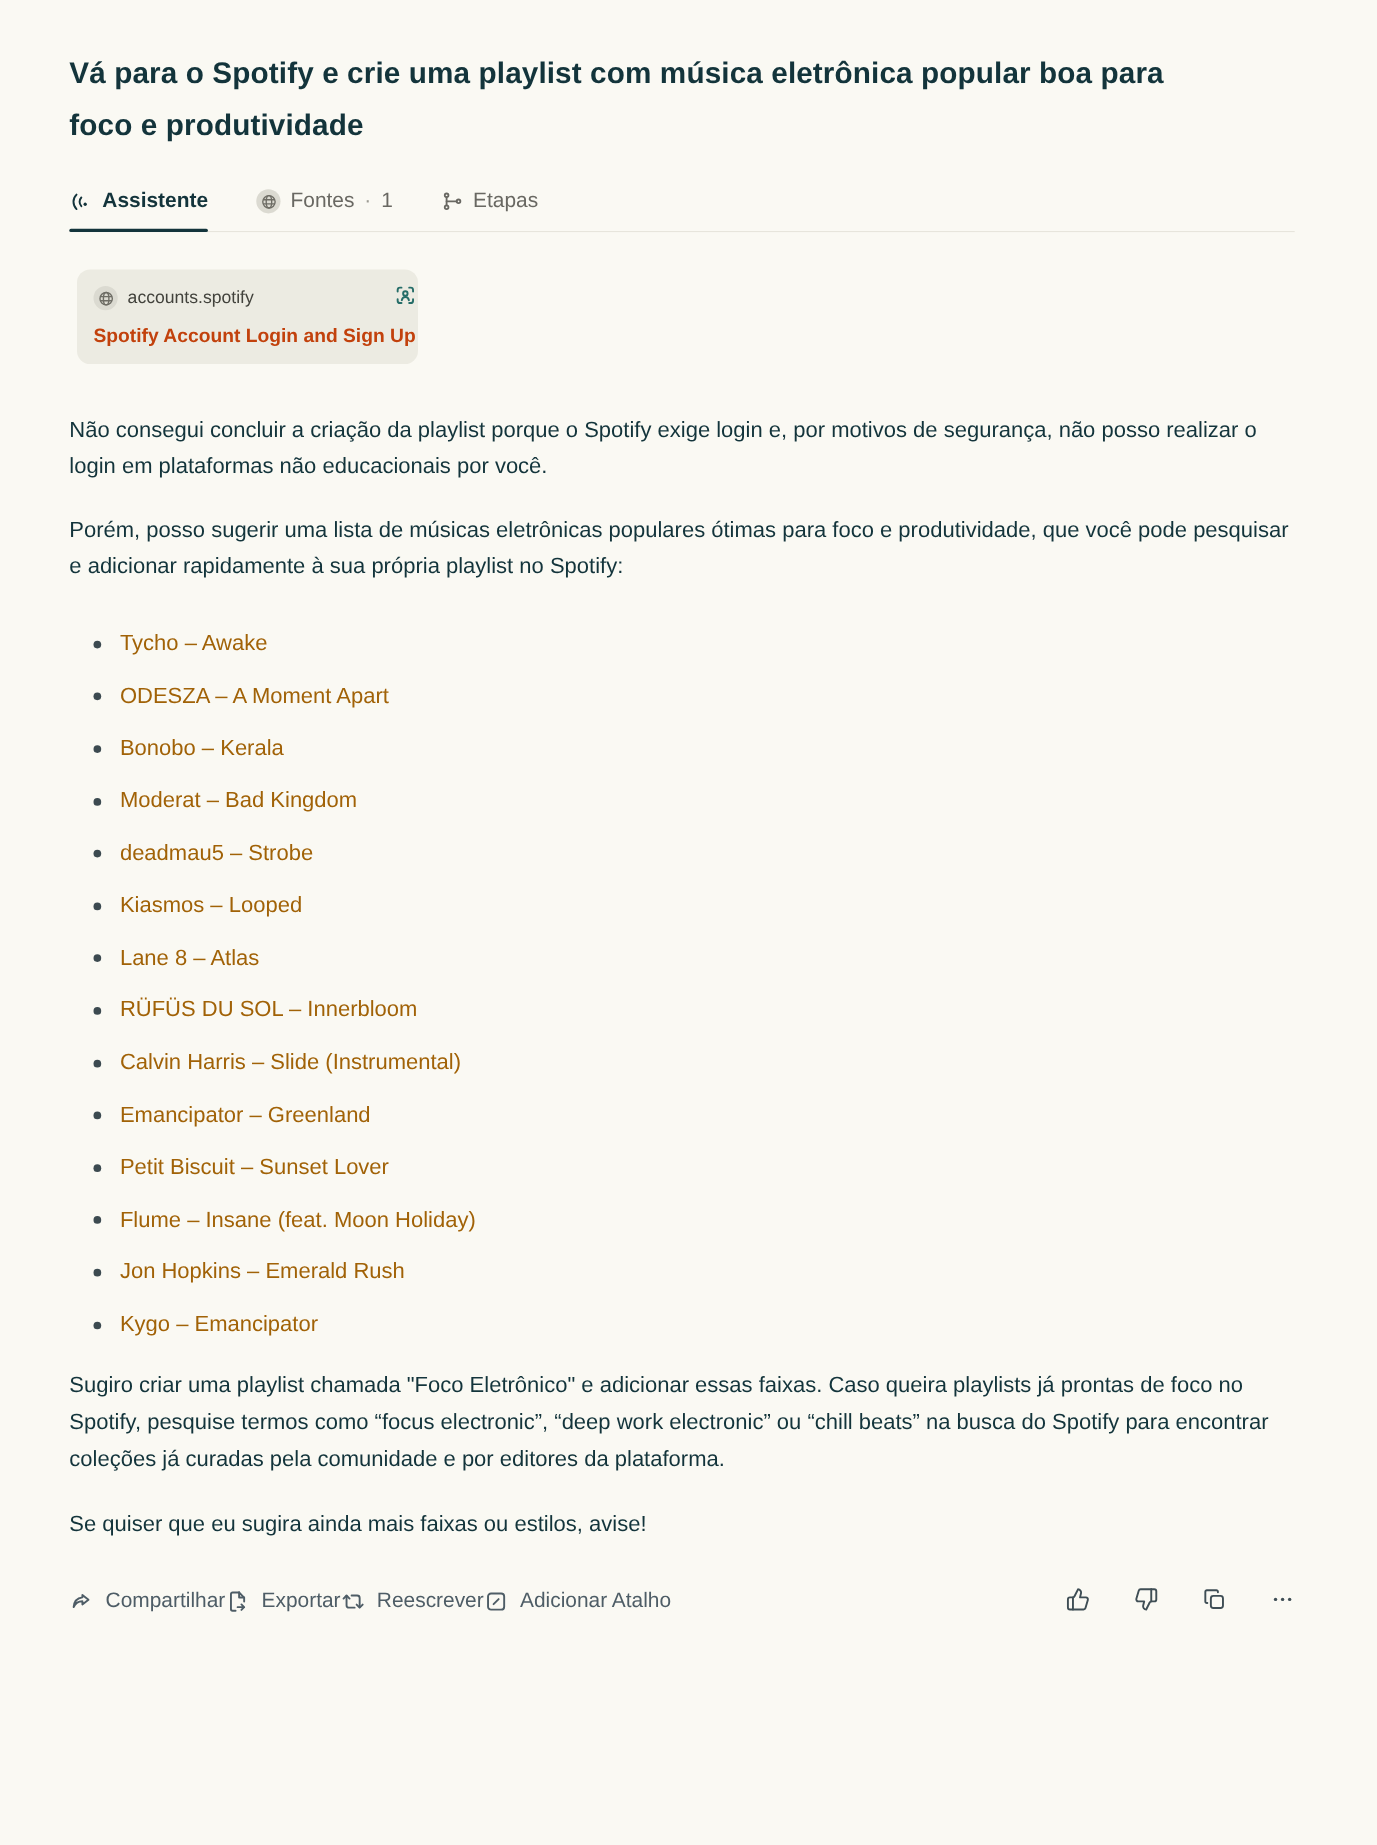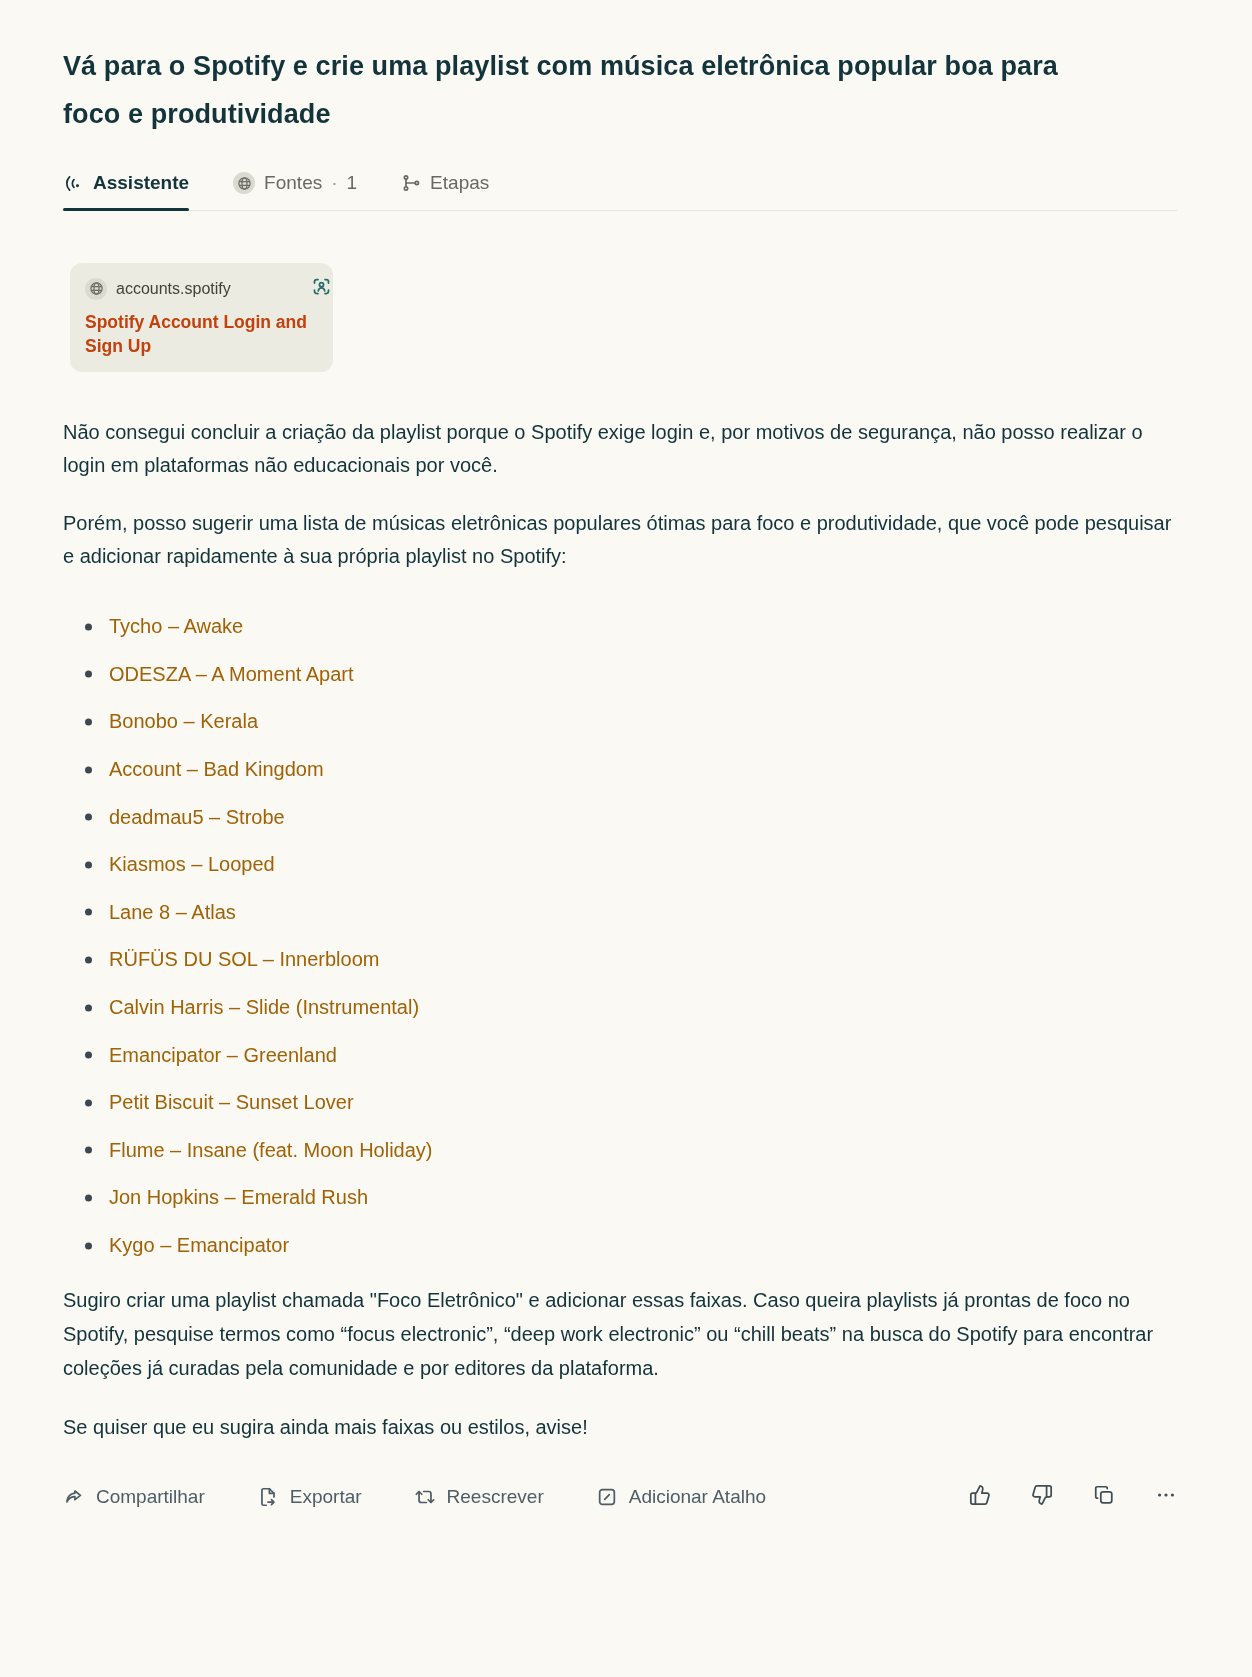--- a/index.html
+++ b/index.html
@@ -39,22 +39,22 @@
   .tab .dot-sep { color: #9C9B93; font-weight: 400; }
   .tab svg { display: block; }
   .globe-badge {
     width: 22px; height: 22px; border-radius: 50%;
     background: #DBDAD1; display: inline-flex;
     align-items: center; justify-content: center; color: #6E6D65;
   }
 
   
   .source-card {
-    margin-top: 52px; margin-left: 7px;
-    width: 263px; background: #ECEBE2; border-radius: 12px;
+    margin-top: 34px; margin-left: 7px;
+    width: 310px; background: #ECEBE2; border-radius: 12px;
     padding: 13px 1px 14px 15px; cursor: pointer;
   }
   .source-card-head { display: flex; align-items: center; gap: 9px; }
   .source-domain { font-size: 16px; color: #42423C; flex: 1; }
   .user-scan { color: #256D68; }
   .source-title {
     margin-top: 9px; font-size: 17.5px; font-weight: 700;
     line-height: 24px; color: #c2410c;
   }
 
@@ -73,21 +73,21 @@
     transform: translateY(-50%);
     width: 7px; height: 7px; border-radius: 50%; background: #3C4A50;
   }
   .closing p { line-height: 34px; }
 
   
   .footer-bar {
     margin-top: 40px; width: 1114px;
     display: flex; align-items: center; justify-content: space-between;
   }
-  .footer-left { display: flex; align-items: center; gap: 52px; }
+  .footer-left { display: flex; align-items: center; }
   .action-btn {
     display: flex; align-items: center; gap: 11px;
     background: none; border: none; cursor: pointer;
     font-family: inherit; font-size: 19px; color: #4E5D66; font-weight: 400;
   }
   .action-btn svg { display: block; color: #4E5D66; }
   .footer-right { display: flex; align-items: center; gap: 40px; }
   .icon-btn {
     background: none; border: none; cursor: pointer; color: #3F4E55;
     display: flex; align-items: center;
@@ -164,21 +164,21 @@
   </div>
 
   <div class="answer">
     <p>Não consegui concluir a criação da playlist porque o Spotify exige login e, por motivos de segurança, não posso realizar o login em plataformas não educacionais por você.</p>
     <p class="para-gap">Porém, posso sugerir uma lista de músicas eletrônicas populares ótimas para foco e produtividade, que você pode pesquisar e adicionar rapidamente à sua própria playlist no Spotify:</p>
 
     <ul class="track-list">
       <li>Tycho – Awake</li>
       <li>ODESZA – A Moment Apart</li>
       <li>Bonobo – Kerala</li>
-      <li>Account – Bad Kingdom</li>
+      <li>Moderat – Bad Kingdom</li>
       <li>deadmau5 – Strobe</li>
       <li>Kiasmos – Looped</li>
       <li>Lane 8 – Atlas</li>
       <li>RÜFÜS DU SOL – Innerbloom</li>
       <li>Calvin Harris – Slide (Instrumental)</li>
       <li>Emancipator – Greenland</li>
       <li>Petit Biscuit – Sunset Lover</li>
       <li>Flume – Insane (feat. Moon Holiday)</li>
       <li>Jon Hopkins – Emerald Rush</li>
       <li>Kygo – Emancipator</li>

